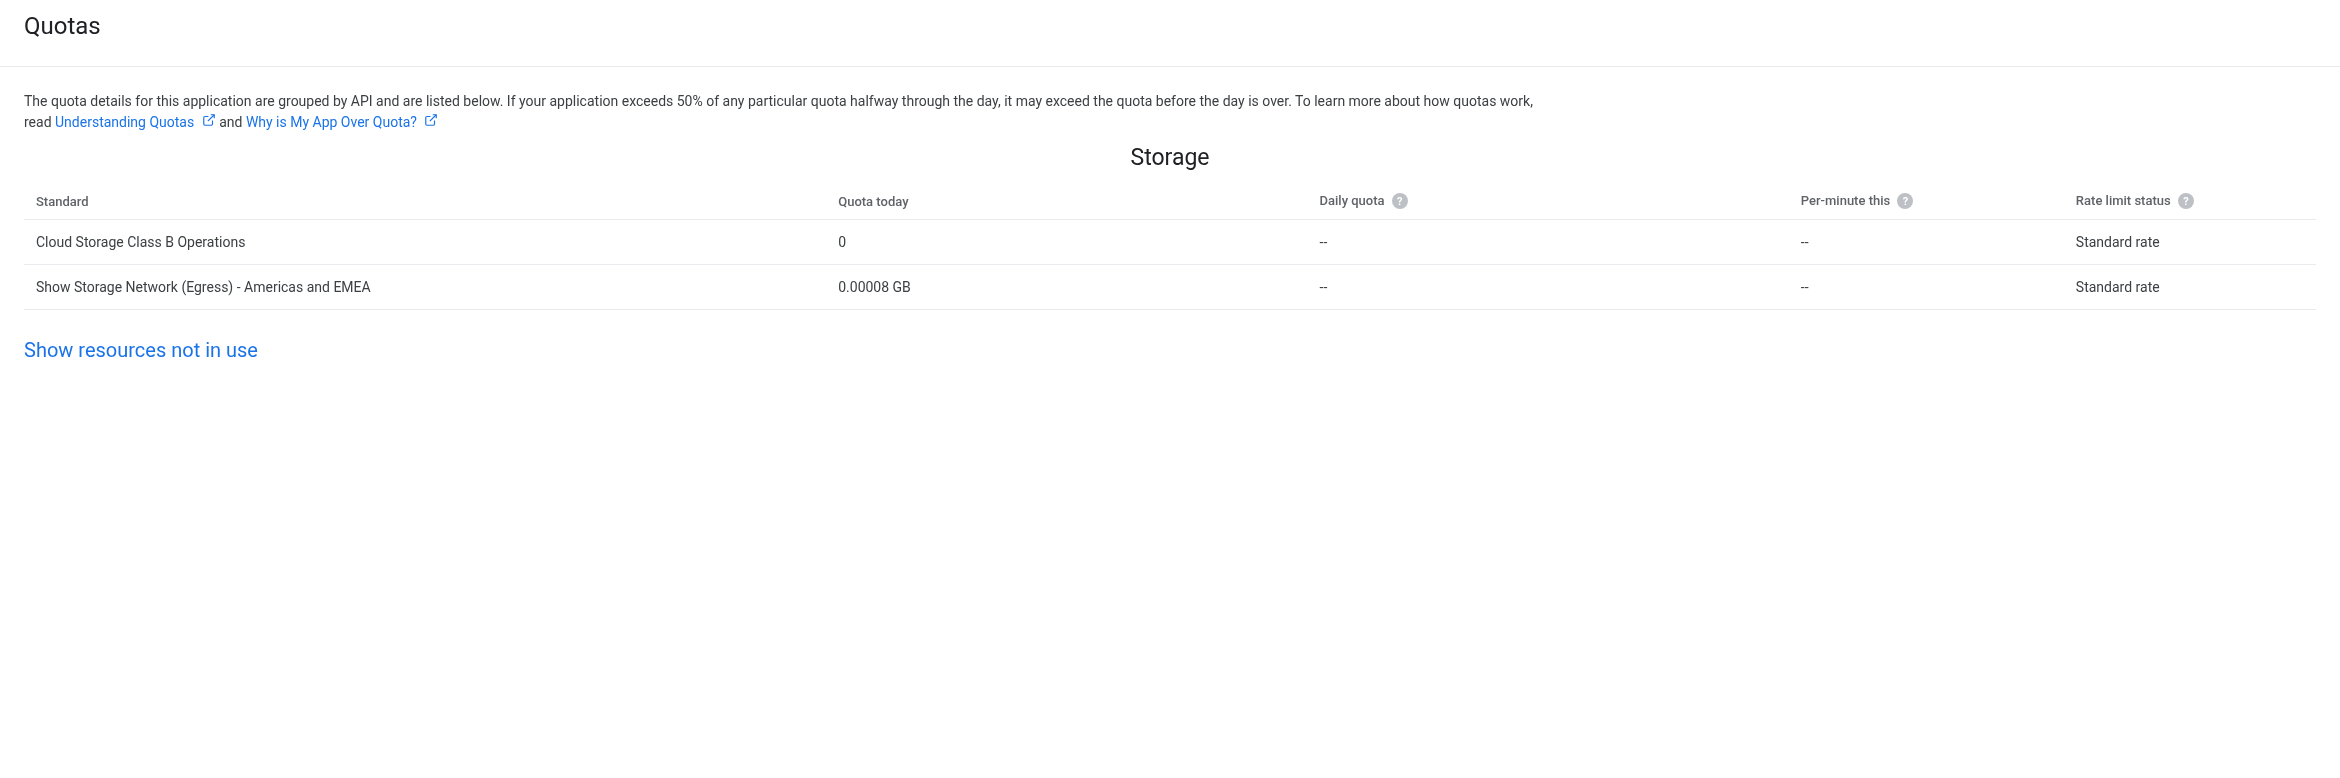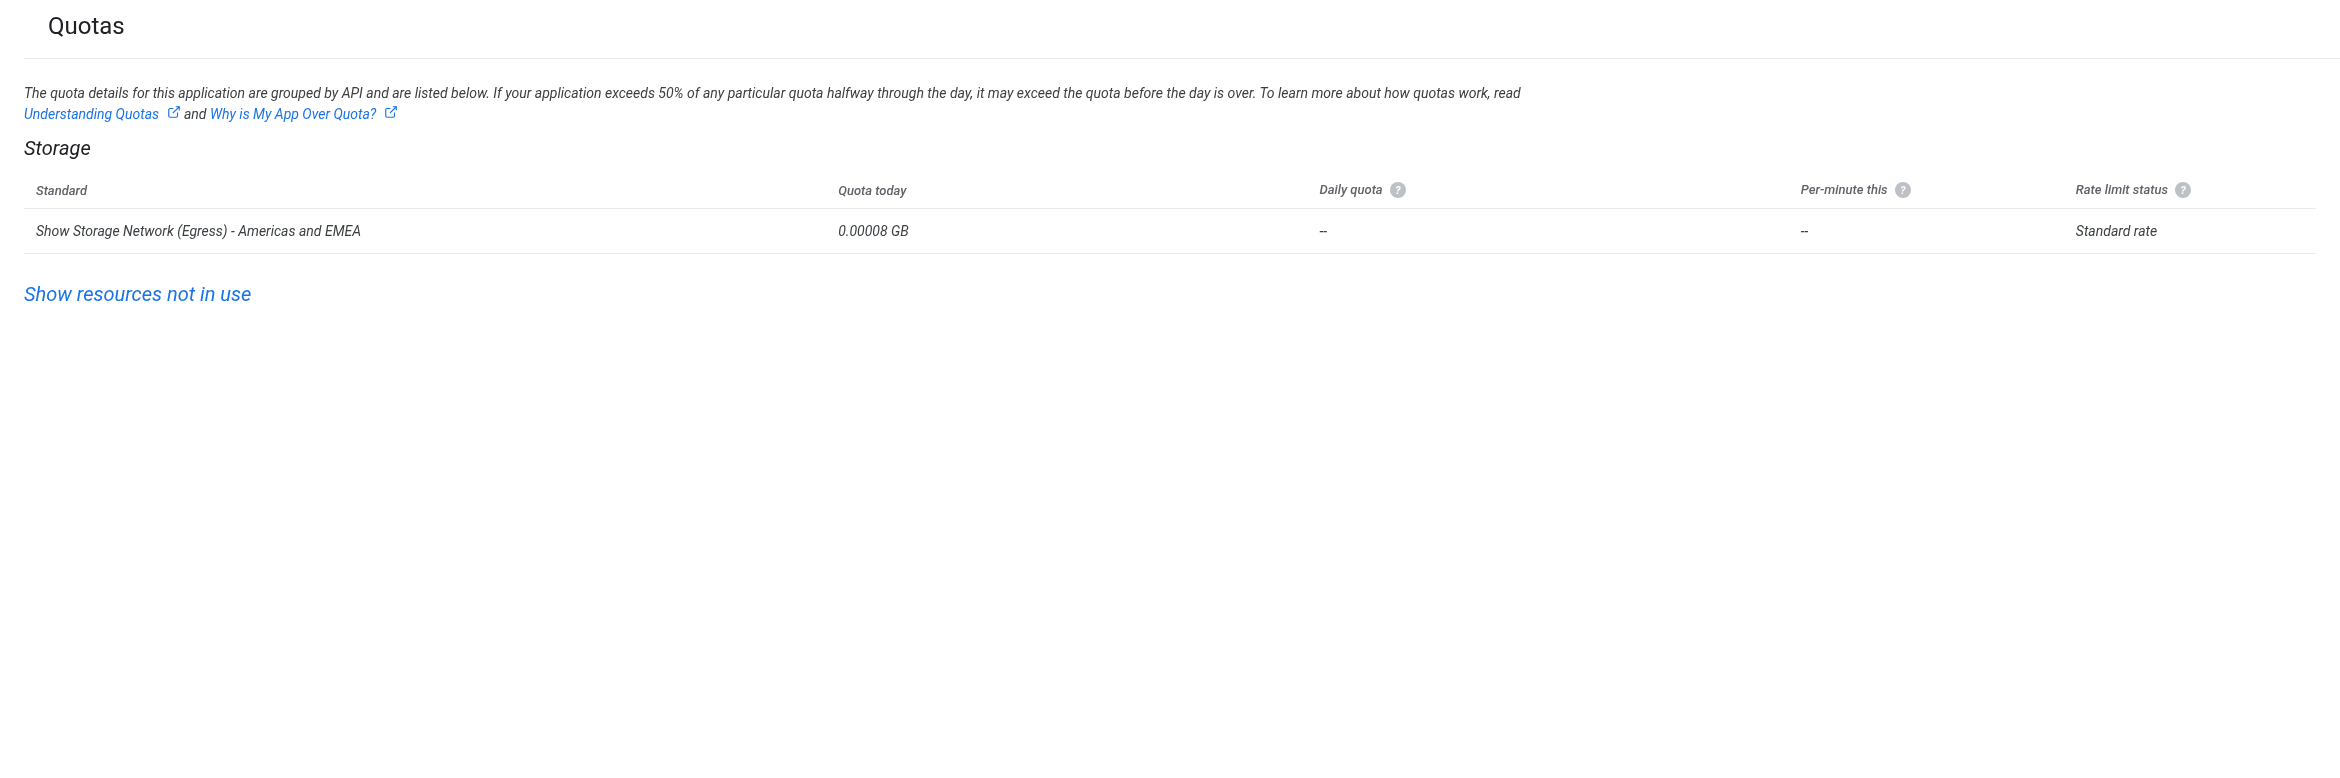--- a/index.html
+++ b/index.html
@@ -7,32 +7,30 @@
       margin: 0;
       padding: 0;
     }
     body {
       font-family: 'Google Sans', Roboto, Arial, sans-serif;
       font-size: 14px;
       color: #3c4043;
       background: #fff;
     }
     .header {
-      padding: 12px 24px 18px 24px;
+      padding: 12px 24px 26px 24px;
       border-bottom: 1px solid #e8eaed;
-      margin-left: 24px;
     }
     .page-title {
       font-size: 24px;
       font-weight: 400;
       color: #202124;
     }
     .content {
       padding: 24px 24px 0 24px;
-      font-style: italic;
     }
     .description {
       font-size: 14px;
       line-height: 1.5;
       color: #3c4043;
       margin-bottom: 10px;
       max-width: 1510px;
     }
     .description2 {
       font-size: 14px;
@@ -46,24 +44,25 @@
       cursor: pointer;
     }
     .external-icon {
       display: inline-block;
       vertical-align: middle;
       margin-left: 4px;
       position: relative;
       top: -1px;
     }
     .section-title {
-      font-size: 20px;
+      font-size: 23px;
       font-weight: 400;
       color: #202124;
       margin-bottom: 12px;
+      text-align: center;
     }
     .quota-table {
       width: 100%;
       border-collapse: collapse;
     }
     .quota-table th {
       text-align: left;
       padding: 10px 12px;
       font-size: 13px;
       font-weight: 500;
@@ -158,20 +157,27 @@
           <span class="help-icon">?</span>
         </th>
         <th class="col-ratelimit">
           <span>Rate limit status</span>
           <span class="help-icon">?</span>
         </th>
       </tr>
     </thead>
     <tbody>
       <tr>
+        <td>Cloud Storage Class B Operations</td>
+        <td>0</td>
+        <td>--</td>
+        <td>--</td>
+        <td>Standard rate</td>
+      </tr>
+      <tr>
         <td>Show Storage Network (Egress) - Americas and EMEA</td>
         <td>0.00008 GB</td>
         <td>--</td>
         <td>--</td>
         <td>Standard rate</td>
       </tr>
     </tbody>
   </table>
 
   <a class="show-link">Show resources not in use</a>

